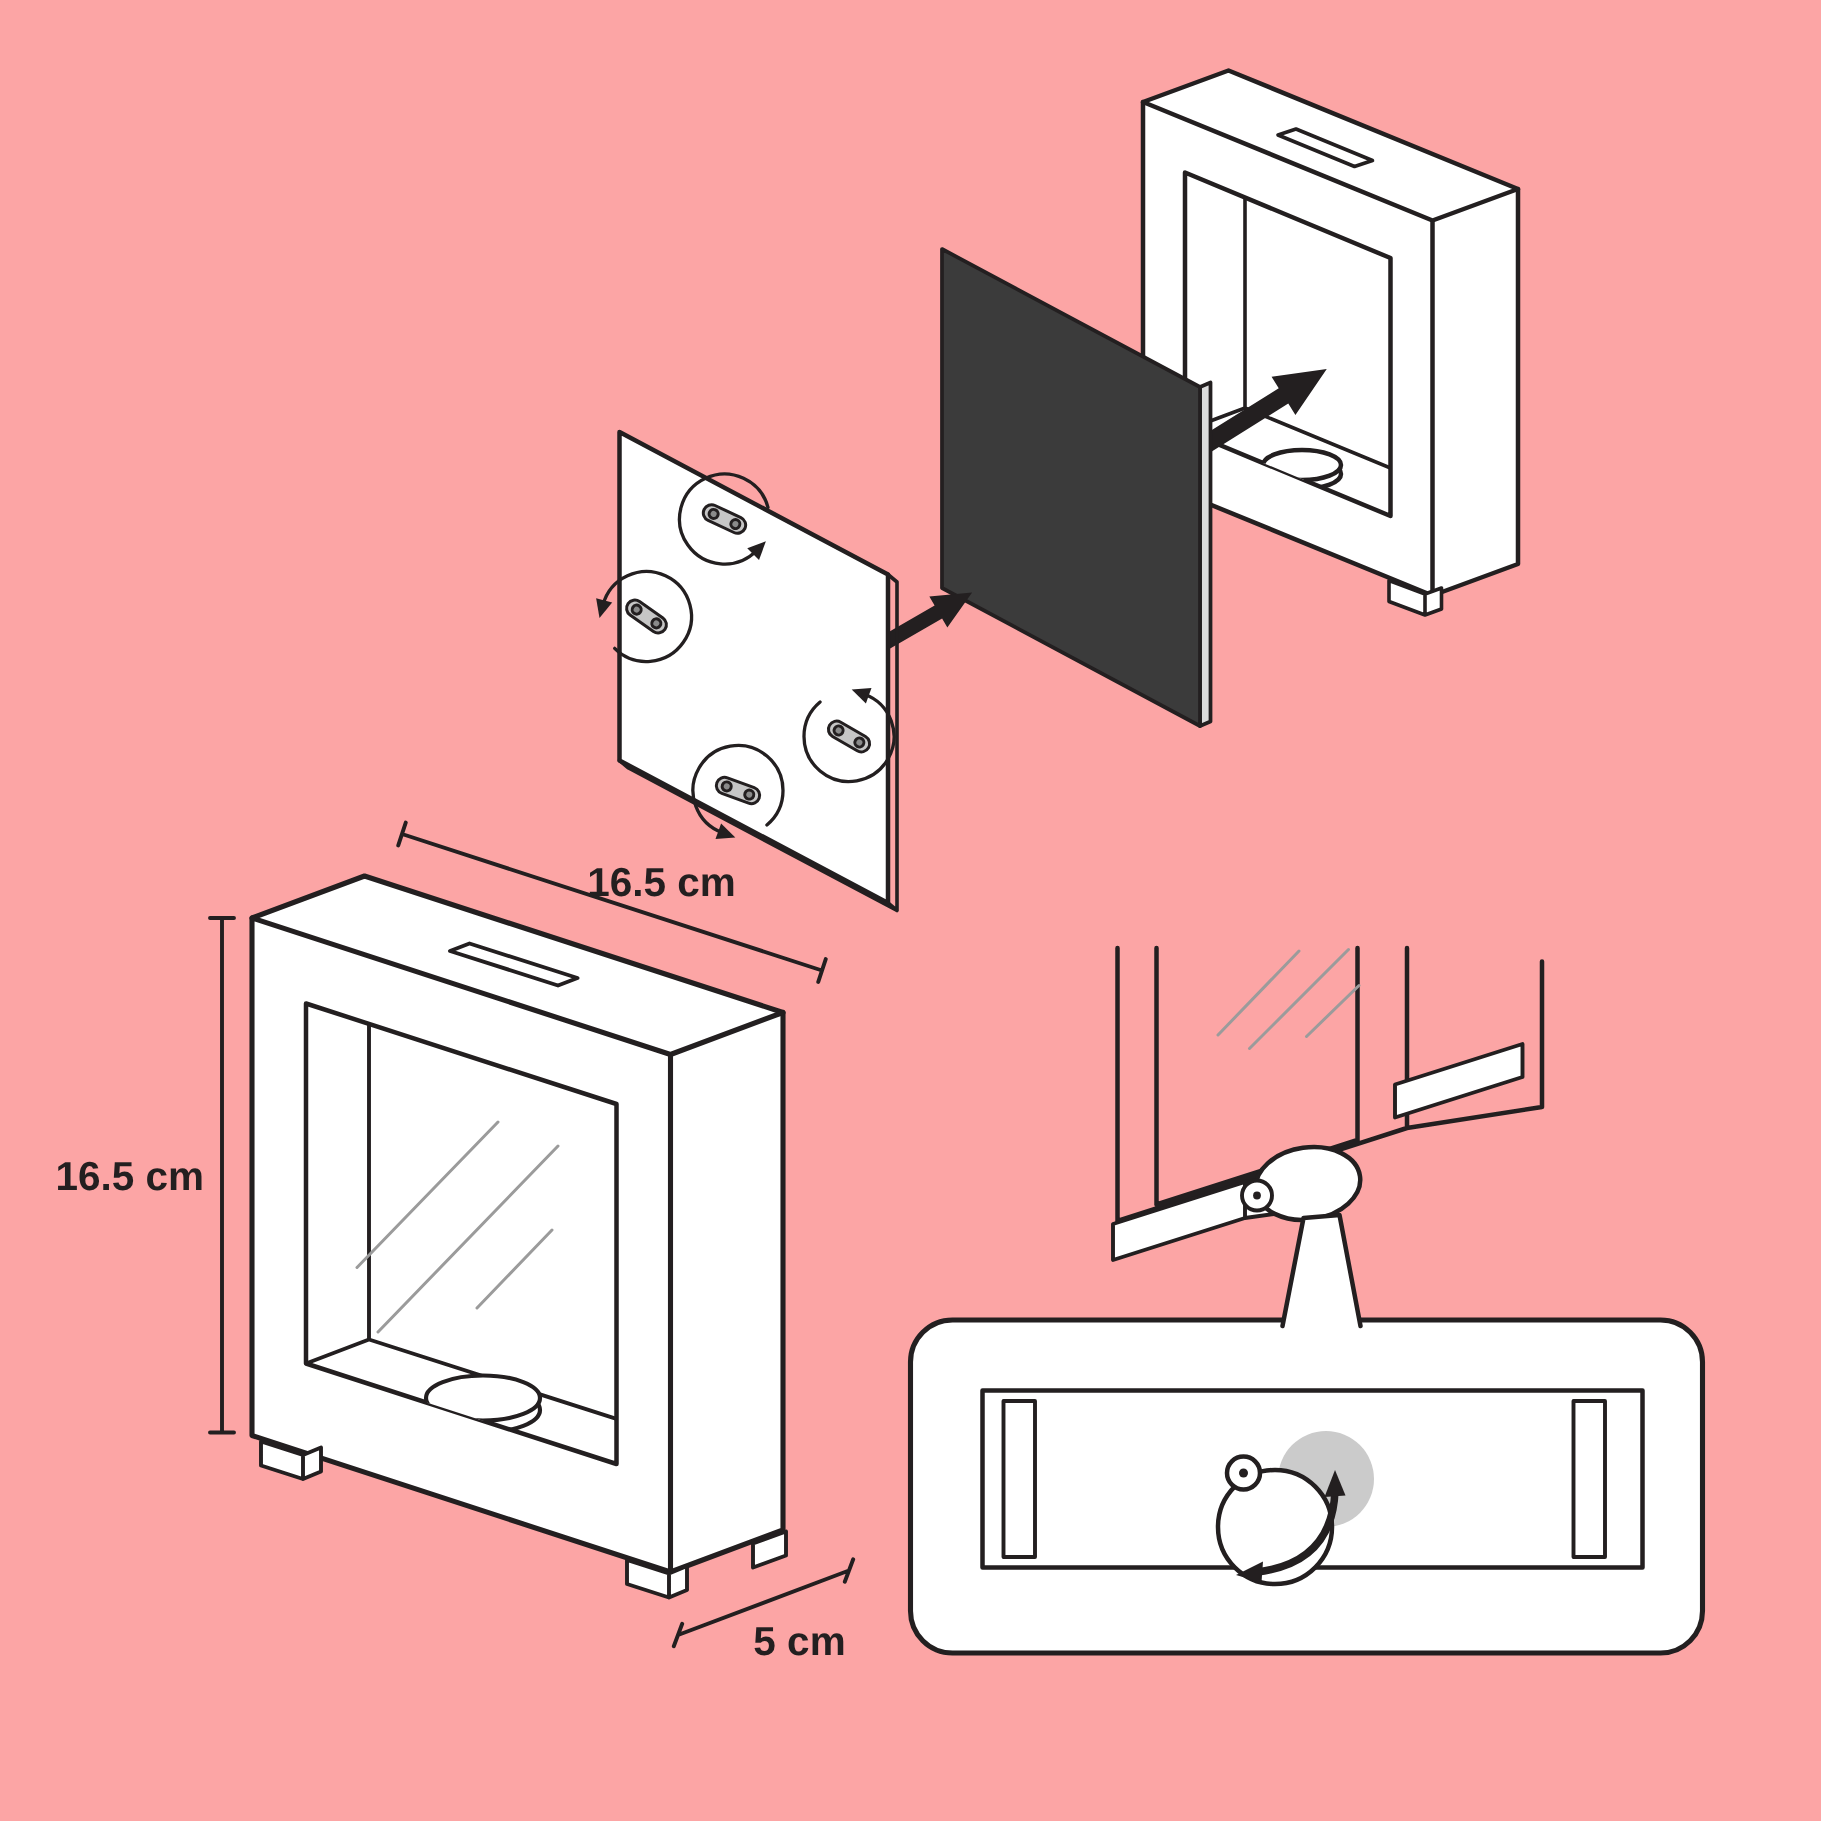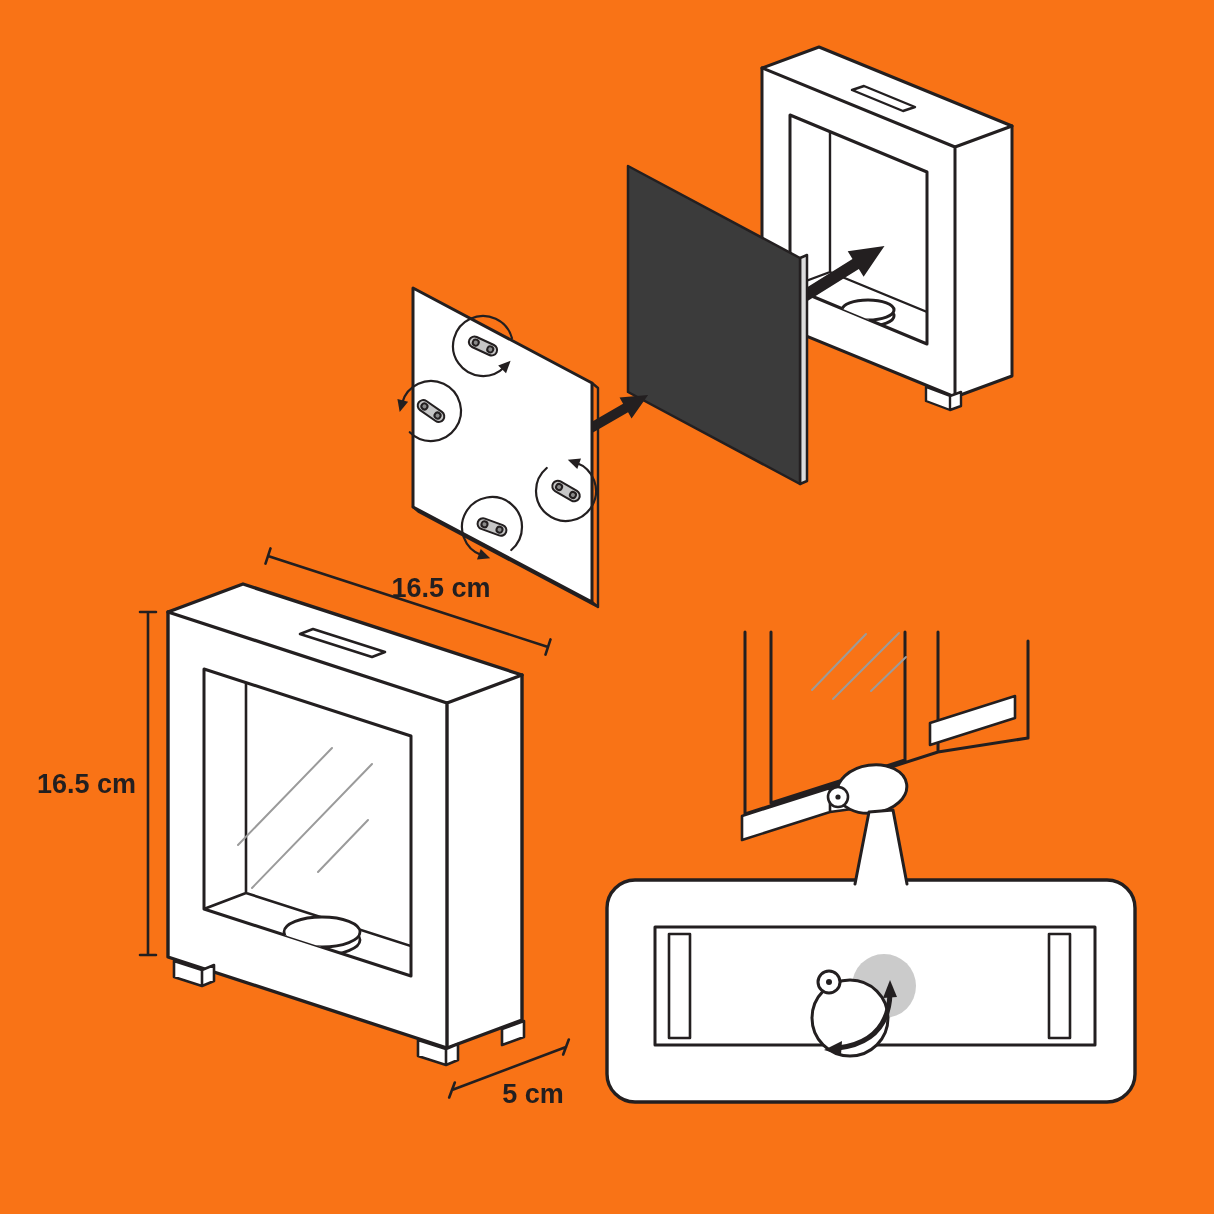--- a/index.html
+++ b/index.html
@@ -1,16 +1,16 @@
 <!DOCTYPE html>
 <html><head>
 <meta charset="utf-8">
 <style>
   html,body{margin:0;padding:0;background:#fff;}
-  .canvas{position:relative;width:1214px;height:1214px;background:#f97316;overflow:hidden;
+  .canvas{position:relative;width:1214px;height:1214px;background:#fca5a5;overflow:hidden;
           font-family:"Liberation Sans",sans-serif;}
   svg{position:absolute;left:0;top:0;}
   text.dim-label{font-family:"Liberation Sans",sans-serif;font-weight:700;font-size:27px;fill:#231f20;}
 </style>
 </head>
 <body>
 
 <div class="canvas">
 <svg width="1214" height="1214" viewBox="0 0 1214 1214" xmlns="http://www.w3.org/2000/svg">
   <defs>

